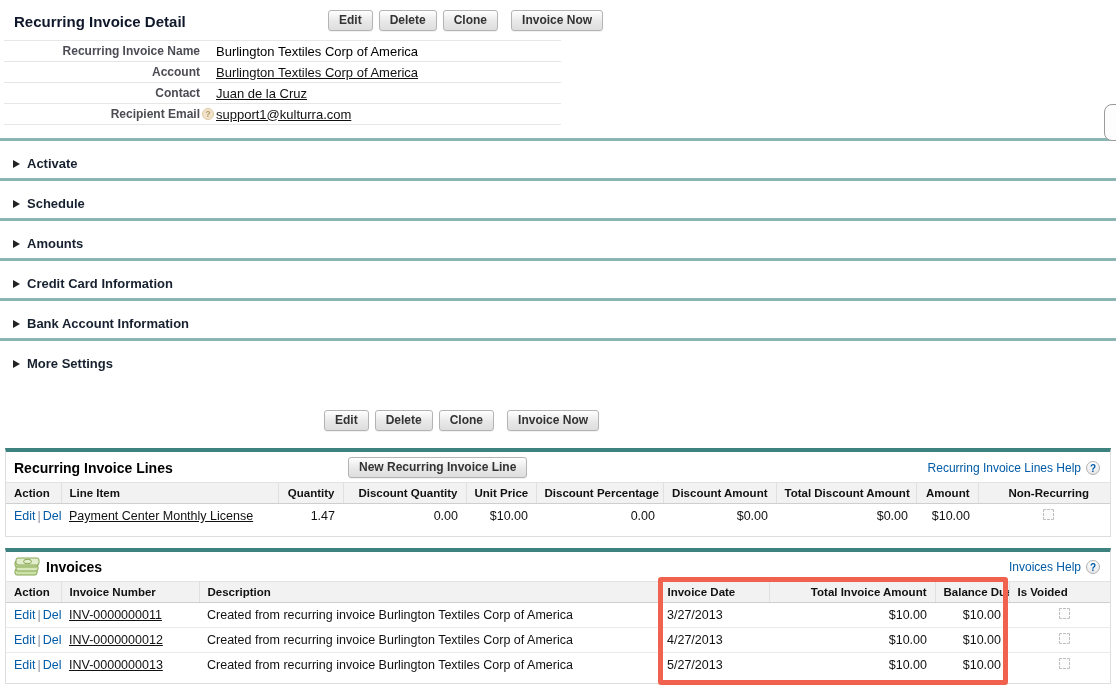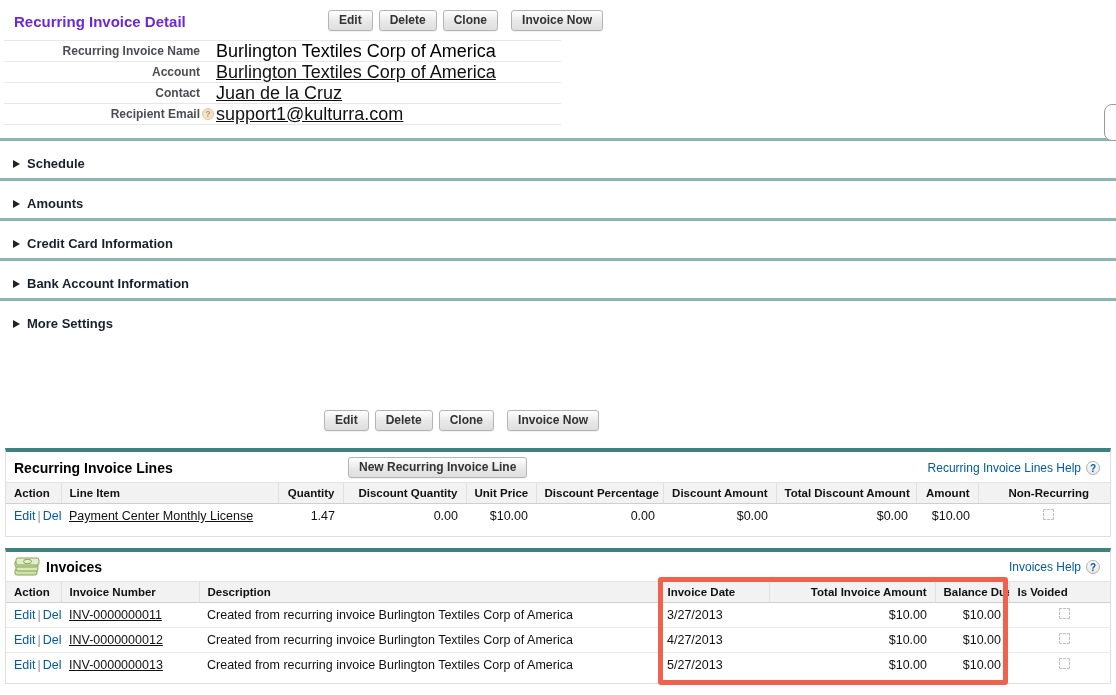--- a/index.html
+++ b/index.html
@@ -1,34 +1,34 @@
 <!DOCTYPE html>
 <html><head>
 <meta charset="utf-8">
 <style>
   * { margin:0; padding:0; box-sizing:border-box; }
   html,body { width:1116px; height:695px; background:#fff; overflow:hidden;
     font-family:"Liberation Sans","DejaVu Sans",sans-serif; font-size:12px; color:#222; }
   body { position:relative; }
 
   
-  .page-title { position:absolute; left:14px; top:13px; font-size:15px; font-weight:bold; color:#6d28d9; }
+  .page-title { position:absolute; left:14px; top:13px; font-size:15px; font-weight:bold; color:#0f172a; }
   .btn-row { position:absolute; display:flex; gap:6px; }
   .btn-row.top { left:328px; top:10px; }
   .btn-row.mid { left:324px; top:410px; }
   .sf-btn { display:inline-block; padding:3px 10px; font-size:12px; font-weight:bold; color:#333;
     background:linear-gradient(#ffffff,#e8e8e8 55%,#dedede); border:1px solid #b4b4b4; border-radius:3px;
     cursor:pointer; white-space:nowrap; line-height:13px; box-shadow:0 1px 1px rgba(0,0,0,.06); }
   .sf-btn.gap { margin-left:7px; }
 
   .fields { position:absolute; left:4px; top:40px; width:557px; border-top:1px solid #e7e7e7; }
   .frow { display:flex; align-items:center; height:21px; border-bottom:1px solid #e7e7e7; }
   .flabel { width:196px; text-align:right; font-weight:bold; color:#4c4c55; font-size:12px; }
   .ficon { width:16px; display:flex; justify-content:center; }
-  .fvalue { font-size:18px; color:#000; }
+  .fvalue { font-size:13px; color:#000; }
   a.dark-link { color:#111; text-decoration:underline; cursor:pointer; }
   .mini-help { width:12px; height:12px; border-radius:50%; background:#f2e3cb; border:1px solid #ddc9a4;
     color:#b49b6e; font-size:9px; font-weight:bold; text-align:center; line-height:11px; }
 
   
   .sections { position:absolute; left:0; top:138px; width:1116px; }
   .section { height:40px; border-top:3px solid #8ab5b2; padding:8px 0 0 13px; display:flex; align-items:center; cursor:pointer; }
   .tri { width:0; height:0; border-left:7px solid #222; border-top:4.5px solid transparent;
     border-bottom:4.5px solid transparent; margin-right:7px; }
   .sec-label { font-size:13px; font-weight:bold; color:#16202e; }
@@ -100,20 +100,24 @@
   <div class="frow">
     <div class="flabel">Recipient Email</div>
     <div class="ficon">
         <span class="mini-help">?</span>
       </div>
     <div class="fvalue"><a class="dark-link">support1@kulturra.com</a></div>
   </div>
 </div>
 
 <div class="sections">
+  <div class="section">
+    <span class="tri"></span>
+    <span class="sec-label">Activate</span>
+  </div>
   <div class="section">
     <span class="tri"></span>
     <span class="sec-label">Schedule</span>
   </div>
   <div class="section">
     <span class="tri"></span>
     <span class="sec-label">Amounts</span>
   </div>
   <div class="section">
     <span class="tri"></span>

